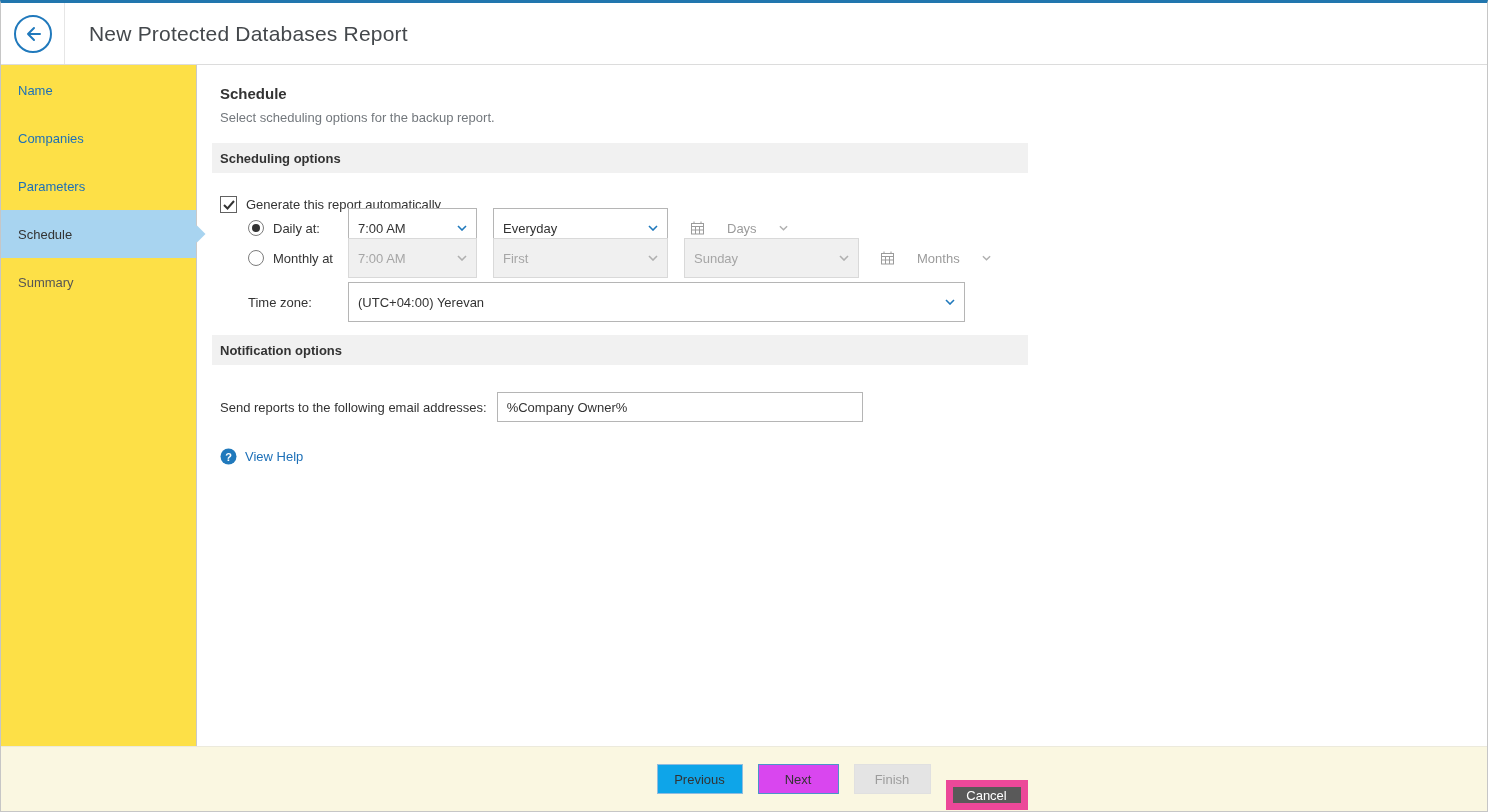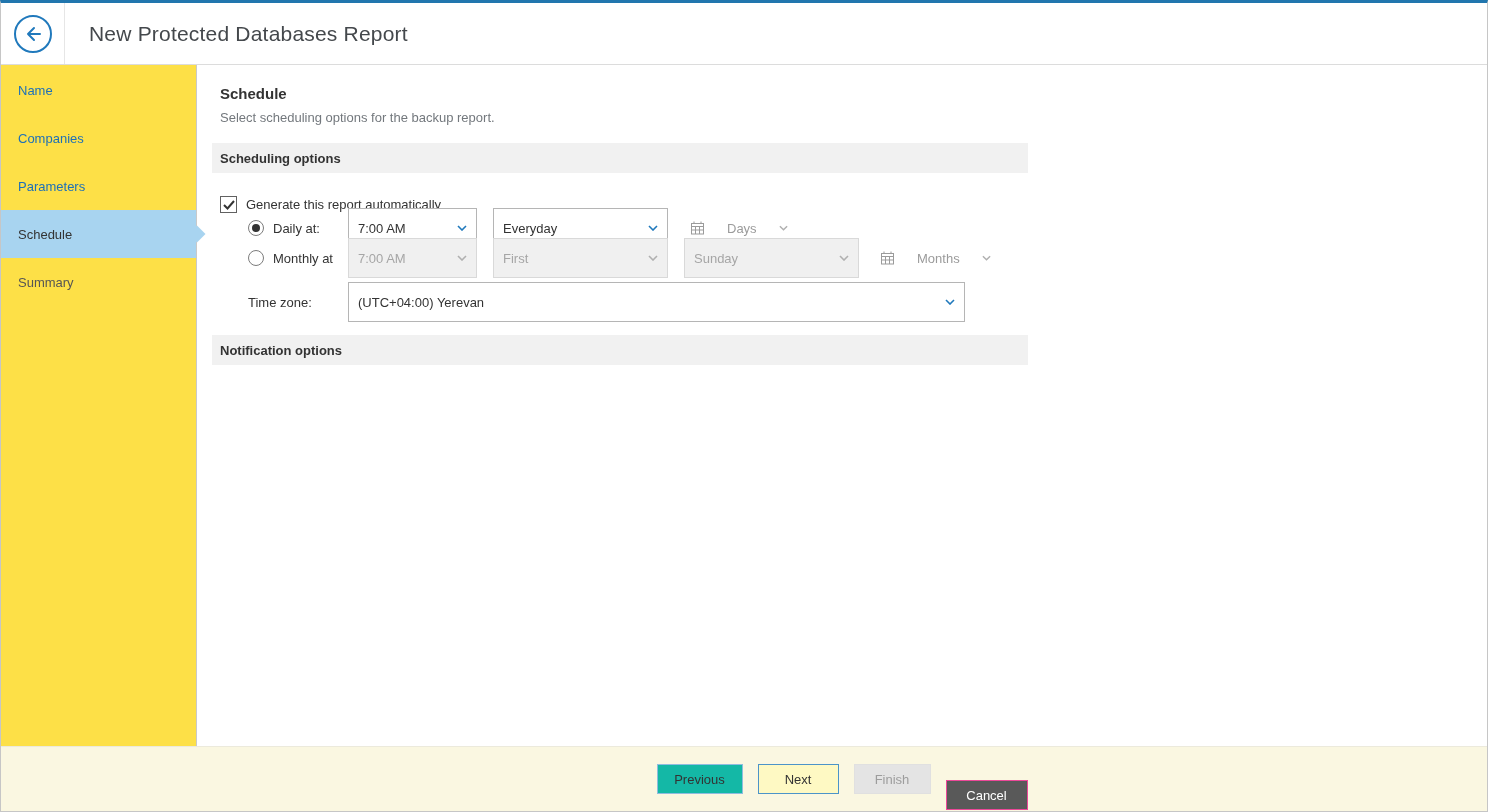--- a/index.html
+++ b/index.html
@@ -66,24 +66,24 @@
   .email-input { margin-left:10px; width:366px; height:30px; border:1px solid #b5b5b5;
                  padding:0 9px; font-size:13px; font-family:inherit; color:#333; }
 
   .help-row { margin-top:26px; gap:8px; }
   .help-link { font-size:13px; color:#1d70b8; text-decoration:none; cursor:pointer; }
 
   
   .footer { flex:0 0 65px; background:#faf7e1; border-top:1px solid #eceadc;
             display:flex; align-items:center; justify-content:center; gap:15px; padding-left:196px; }
   .btn { height:30px; font-size:13px; font-family:inherit; cursor:pointer; }
-  .btn-prev   { width:86px; background:#14b8a6; border:1px solid #8fbcdf; color:#333; }
-  .btn-next   { width:81px; background:#fef9c3; border:1px solid #4b94c9; color:#333; }
+  .btn-prev   { width:86px; background:#0ea5e9; border:1px solid #8fbcdf; color:#333; }
+  .btn-next   { width:81px; background:#d946ef; border:1px solid #4b94c9; color:#333; }
   .btn-finish { width:77px; background:#e4e4e4; border:1px solid #e0e0e0; color:#9d9d9d; cursor:default; }
-  .btn-cancel { width:82px; background:#595959; border:1px solid #ec4899; color:#fff;margin-top:32px; }
+  .btn-cancel { width:82px; background:#595959; border:7px solid #ec4899; color:#fff;margin-top:32px; }
 </style>
 </head>
 <body>
 
 <div class="app">
 
   <header class="topbar">
     <div class="back-area">
       <button class="back-btn">
         <svg width="20" height="20" viewBox="0 0 20 20">
@@ -217,20 +217,34 @@
               <path d="M1 1 L5 5 L9 1" fill="none" stroke="#2079bc" stroke-width="1.6"></path>
             </svg>
           </div>
         </div>
       </div>
 
       <div class="section-bar">
         <span>Notification options</span>
       </div>
 
+      <div class="form">
+        <div class="row email-row">
+          <span class="lbl">Send reports to the following email addresses:</span>
+          <input class="email-input" type="text" value="%Company Owner%" style="">
+        </div>
+
+        <div class="row help-row">
+          <svg width="17" height="17" viewBox="0 0 17 17">
+            <circle cx="8.5" cy="8.5" r="8" fill="#2079bc"></circle>
+            <text x="8.5" y="12.5" text-anchor="middle" font-size="11" font-weight="bold" fill="#fff" font-family="Liberation Sans, sans-serif">?</text>
+          </svg>
+          <a class="help-link">View Help</a>
+        </div>
+      </div>
     </main>
   </div>
 
   <footer class="footer">
     <button class="btn btn-prev">Previous</button>
     <button class="btn btn-next">Next</button>
     <button class="btn btn-finish">Finish</button>
     <button class="btn btn-cancel">Cancel</button>
   </footer>
 </div>

